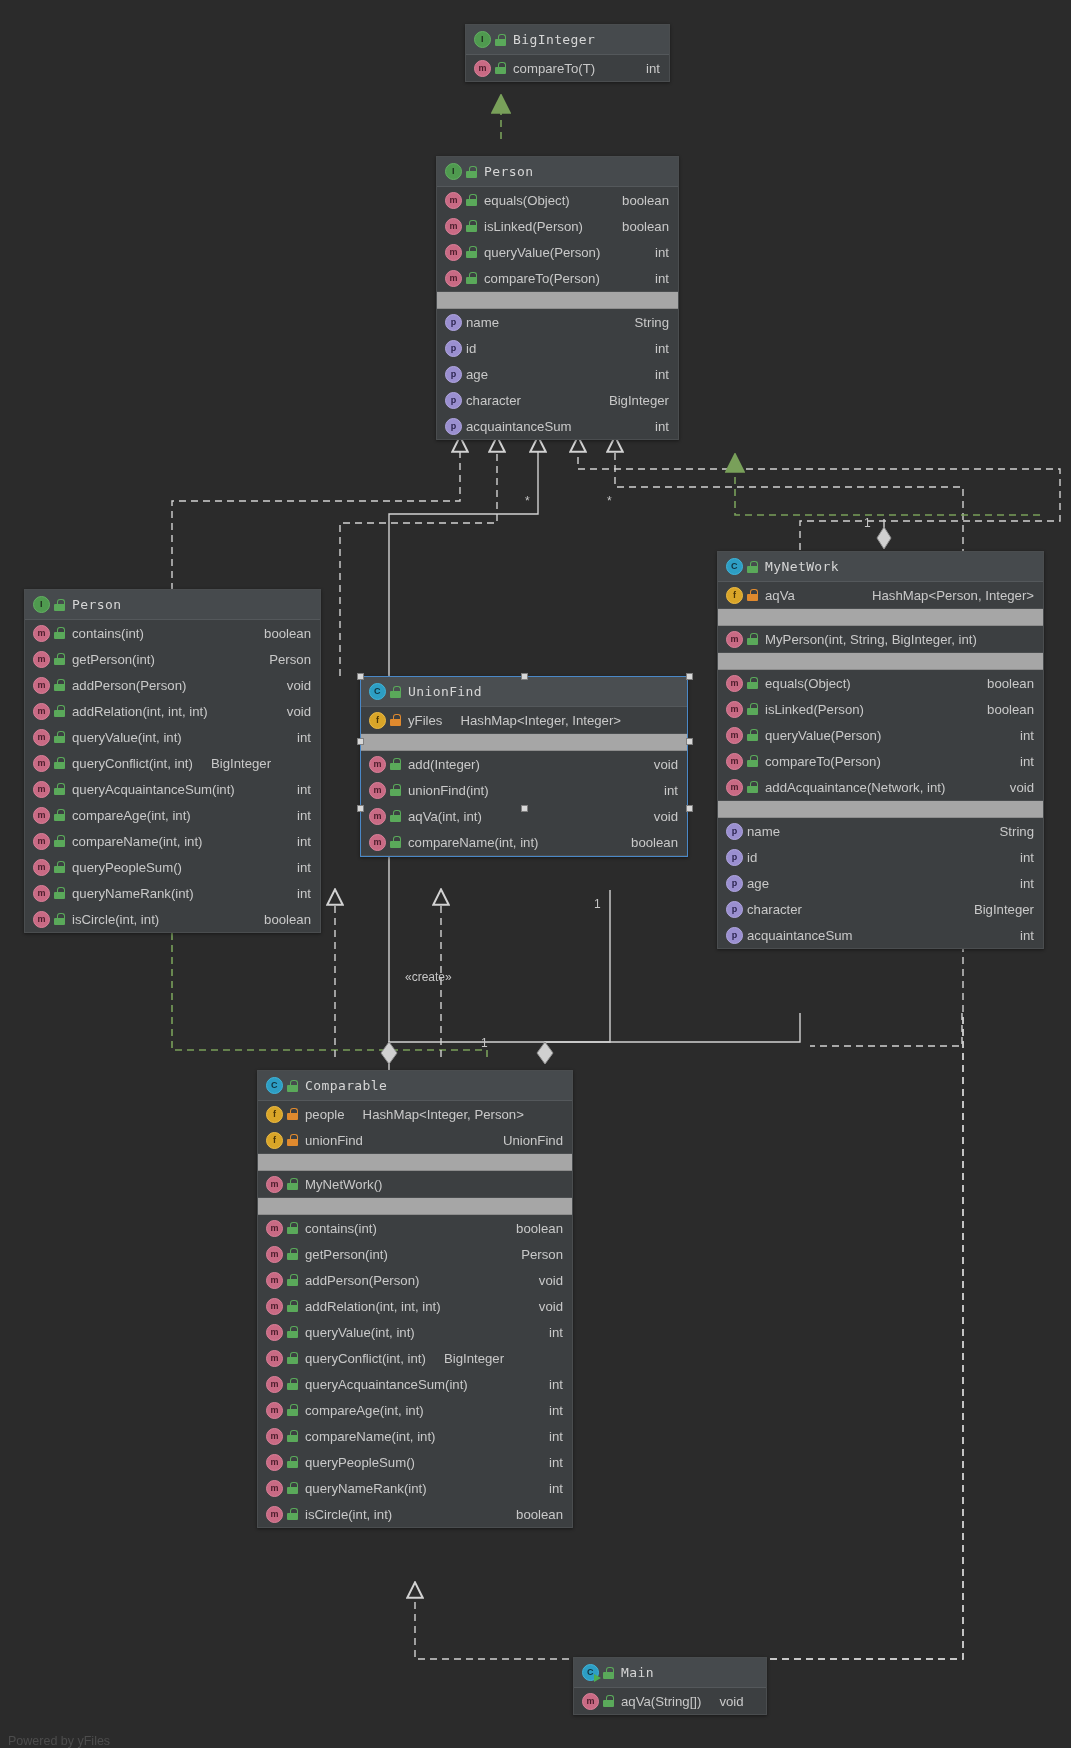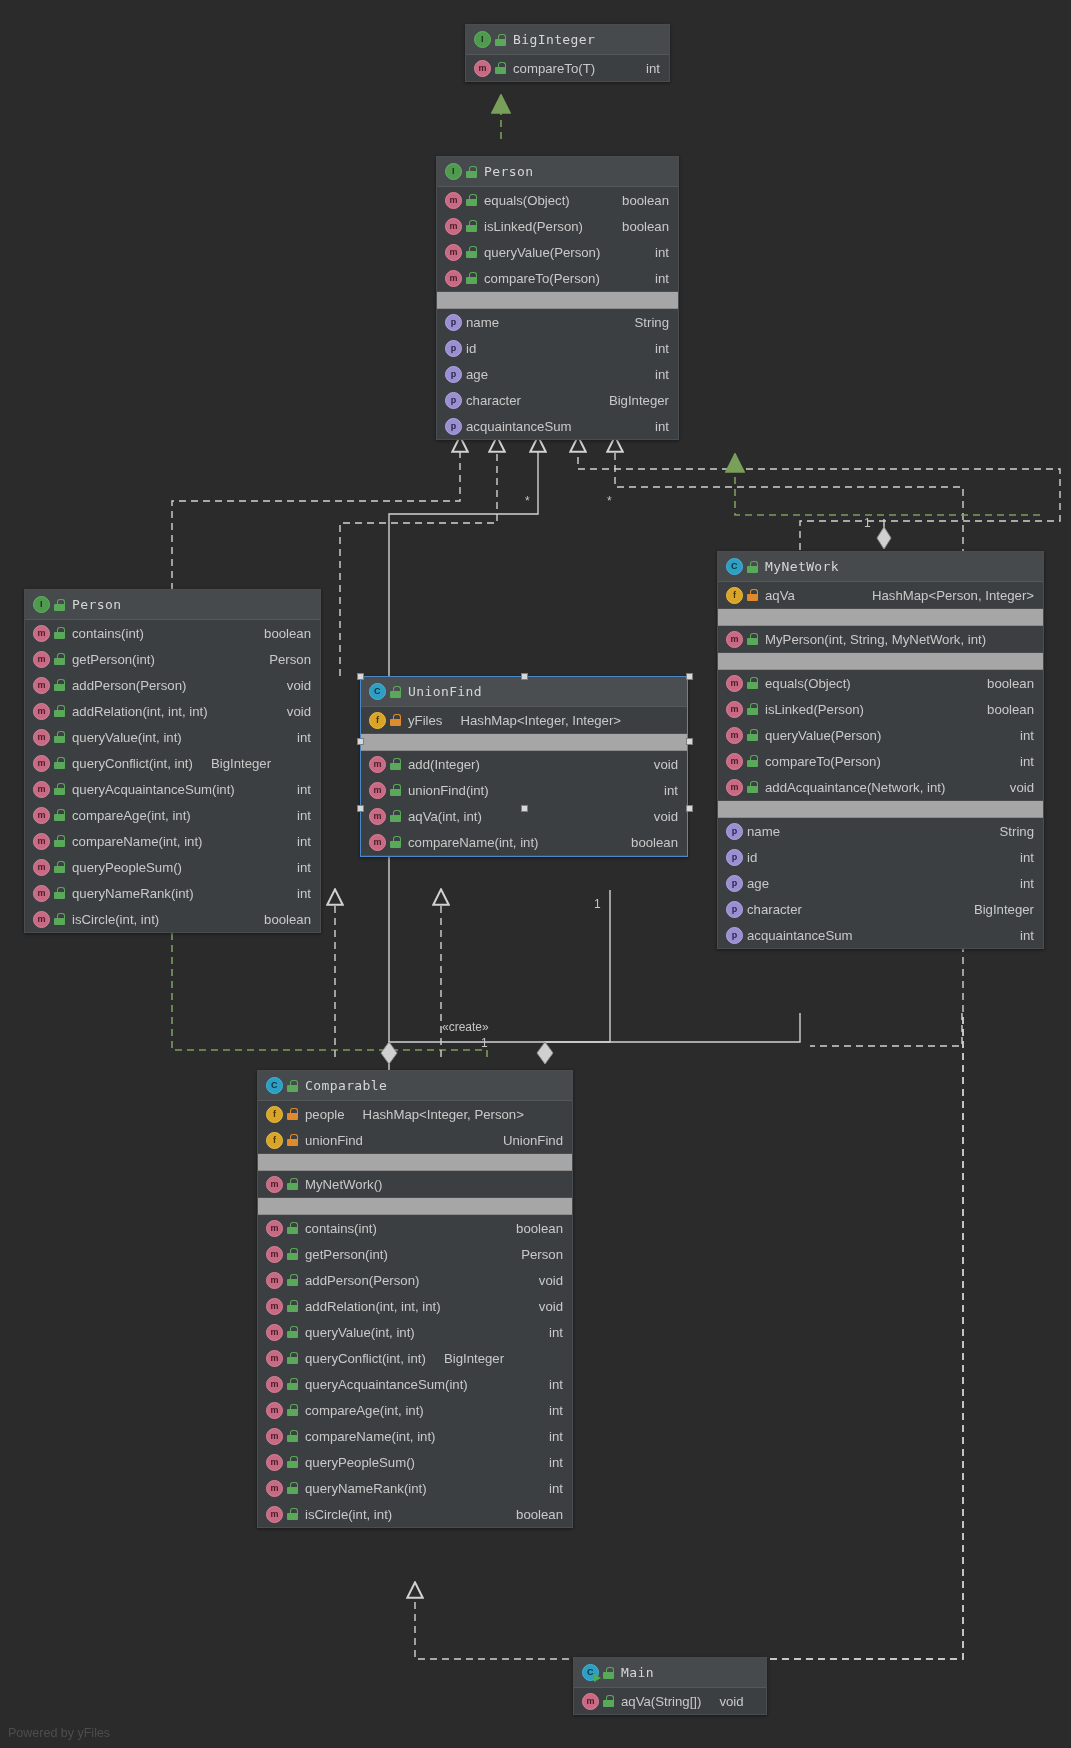--- a/index.html
+++ b/index.html
@@ -85,21 +85,21 @@
     border:1px solid #7f7f7f;box-sizing:border-box;
   }
 
   
   .elabel{
     position:absolute;font-size:12px;color:#c6c6c6;
     font-family:"Liberation Sans",sans-serif;white-space:nowrap;
   }
 
   .watermark{
-    position:absolute;left:8px;bottom:8px;
+    position:absolute;left:8px;bottom:0;
     font-size:12.5px;color:#4d4d4d;
     font-family:"Liberation Sans",sans-serif;
   }
 </style>
 </head>
 <body>
 
 <div id="canvas">
 
   <svg class="edges" viewBox="0 0 1071 1748">
@@ -194,21 +194,21 @@
     <g>
       <path d="M722,1659 L963,1659 L963,1016" stroke="#d2d2d2" stroke-width="1.4" fill="none" stroke-dasharray="7,5"></path>
     </g>
   </svg>
 
   <div class="elabel" style="left:525px;top:494px;">*</div>
   <div class="elabel" style="left:607px;top:494px;">*</div>
   <div class="elabel" style="left:864px;top:516px;">1</div>
   <div class="elabel" style="left:594px;top:897px;">1</div>
   <div class="elabel" style="left:481px;top:1036px;">1</div>
-  <div class="elabel" style="left:405px;top:1020px;margin-left:37px;">«create»</div>
+  <div class="elabel" style="left:405px;top:970px;">«create»</div>
 
   <div class="node" style="left:465px;top:24px;width:205px;">
     <div class="title">
       <span class="ic ic-i">I</span>
       <span class="lock green">
           <b></b>
           <i></i>
         </span>
       <span>BigInteger</span>
     </div>
@@ -513,21 +513,21 @@
       </div>
     </div>
     <div class="sep"></div>
     <div class="section">
       <div class="row">
         <span class="ic ic-m">m</span>
         <span class="lock green">
             <b></b>
             <i></i>
           </span>
-        <span class="nm">MyPerson(int, String, MyNetWork, int)</span>
+        <span class="nm">MyPerson(int, String, BigInteger, int)</span>
         <span class="ty"></span>
       </div>
     </div>
     <div class="sep"></div>
     <div class="section">
       <div class="row">
           <span class="ic ic-m">m</span>
           <span class="lock green">
             <b></b>
             <i></i>

